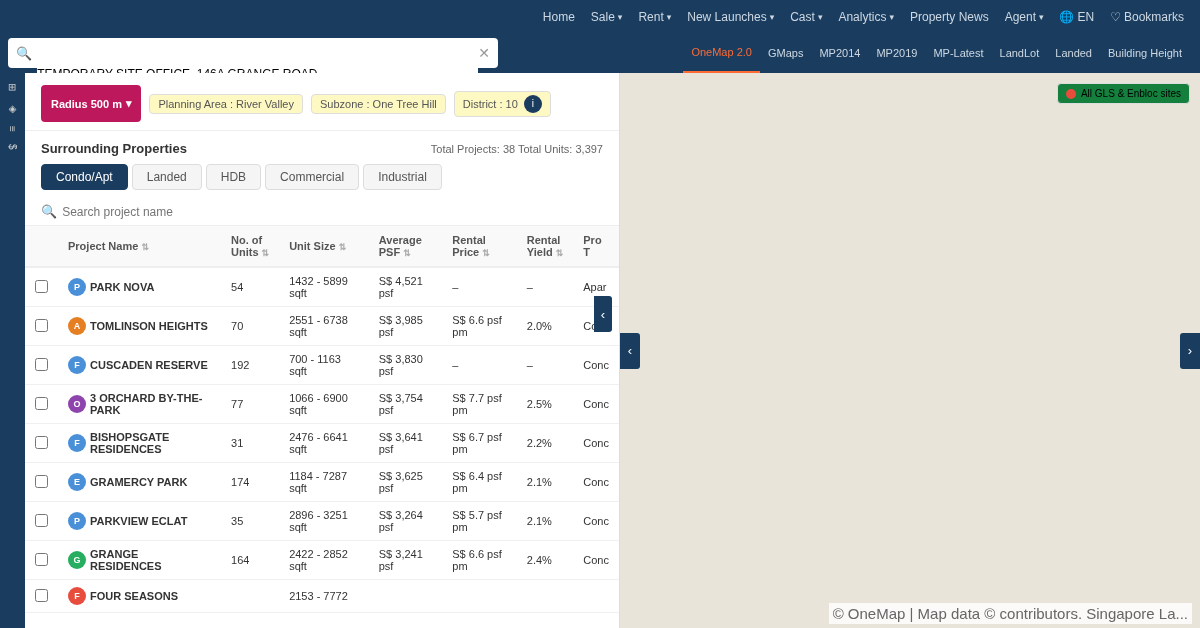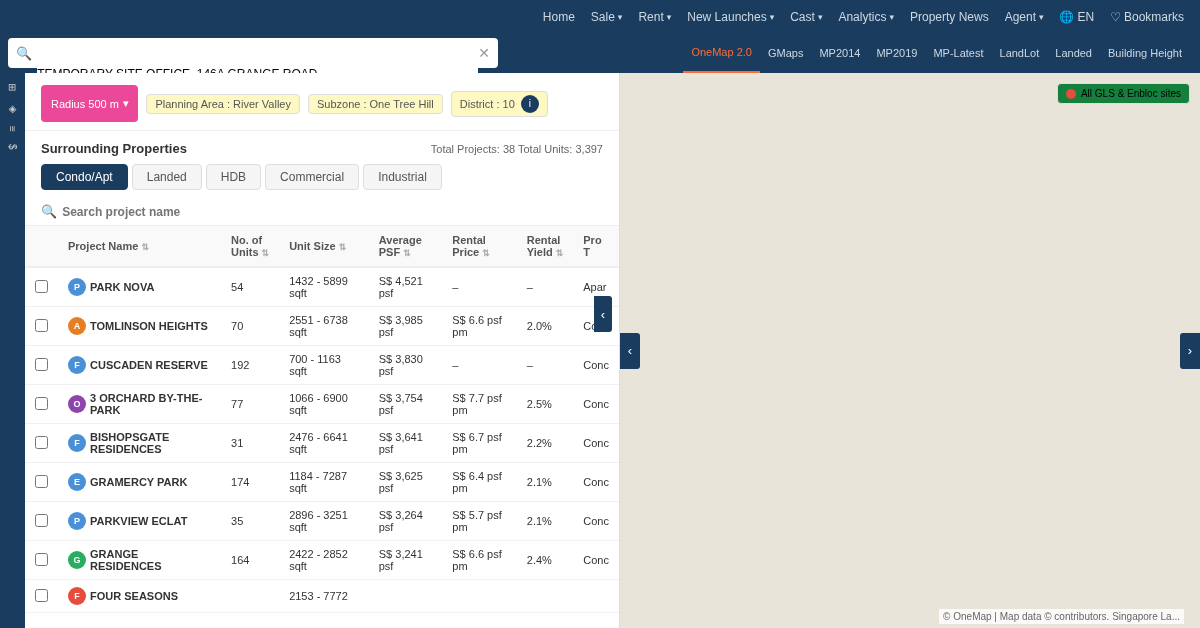--- a/index.html
+++ b/index.html
@@ -137,30 +137,31 @@
       color: #333;
       margin-bottom: 10px;
     }
     .filter-row {
       display: flex;
       gap: 8px;
       align-items: center;
       flex-wrap: wrap;
     }
     .filter-btn {
-      background: #ec4899;
+      background: #be185d;
       color: #fff;
       border: none;
       border-radius: 4px;
       padding: 12px 10px;
       font-size: 11px;
       cursor: pointer;
       display: flex;
       align-items: center;
       gap: 4px;
+      font-weight: bold;
     }
     .filter-tag {
       background: #fef9c3;
       border: 1px solid #ddd;
       border-radius: 4px;
       padding: 3px 8px;
       font-size: 11px;
       color: #555;
       cursor: pointer;
     }
@@ -226,21 +227,20 @@
       display: flex;
       align-items: center;
       border-bottom: 1px solid #eee;
     }
     .search-row input {
       border: none;
       outline: none;
       font-size: 12px;
       color: #999;
       width: 100%;
-      font-weight: bold;
     }
     table {
       width: 100%;
       border-collapse: collapse;
       font-size: 11px;
     }
     thead tr {
       background: #f9f9f9;
       border-bottom: 2px solid #eee;
     }
@@ -746,18 +746,18 @@
 
       <rect x="0" y="0" width="580" height="555" fill="#e8e4da" clip-path="url(#outsideCircle)"></rect>
 
     </svg>
 
     
     <div class="map-arrow-left">‹</div>
     <div class="map-arrow-right">›</div>
 
     
-    <div style="position:absolute;bottom:4px;right:16px;font-size:10px;color:#666;background:rgba(255,255,255,0.8);padding:2px 4px;">
+    <div style="position:absolute;bottom:4px;right:8px;font-size:15px;color:#666;background:rgba(255,255,255,0.8);padding:2px 4px;">
       © OneMap | Map data © contributors. Singapore La...
     </div>
   </div>
 
 </div>
 
 </body></html>

